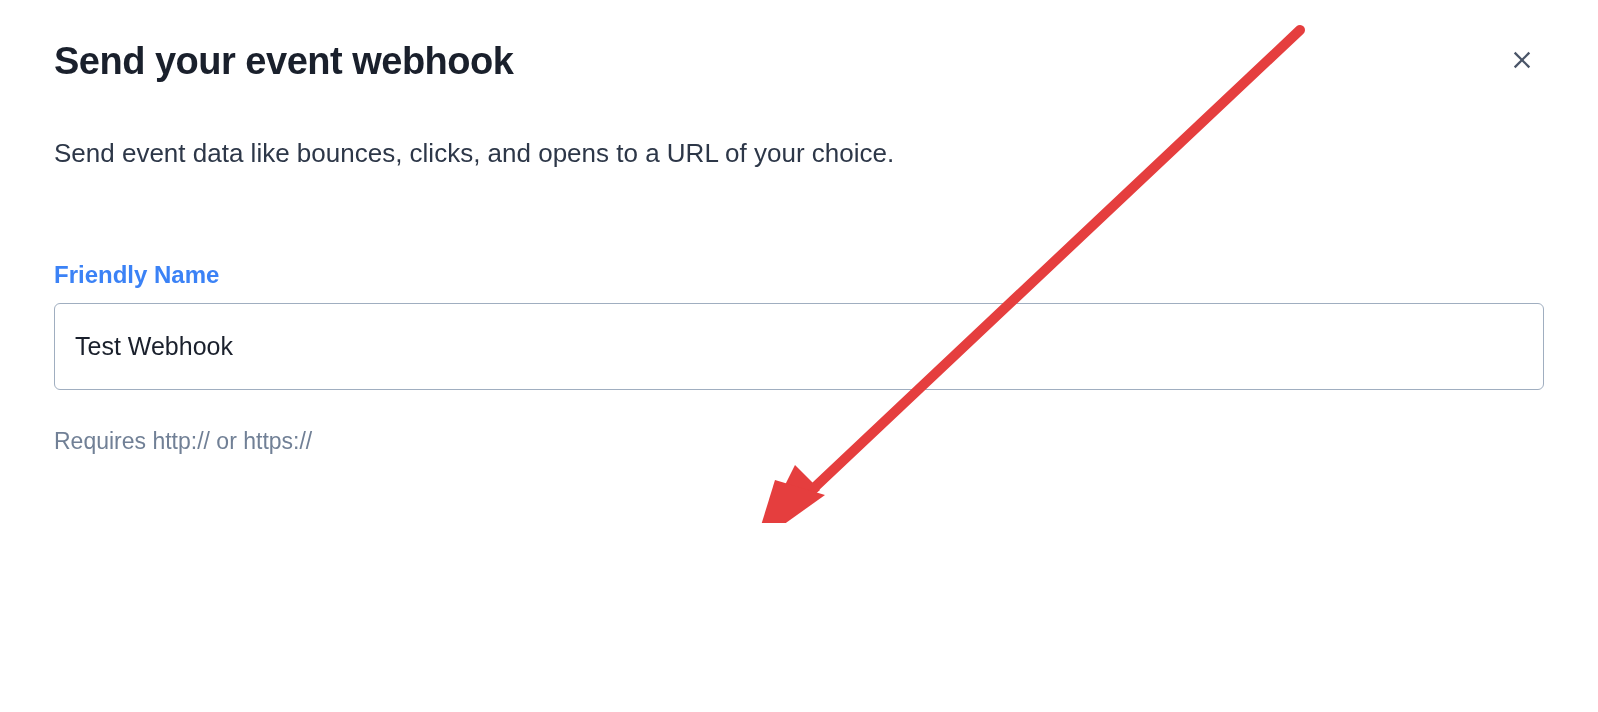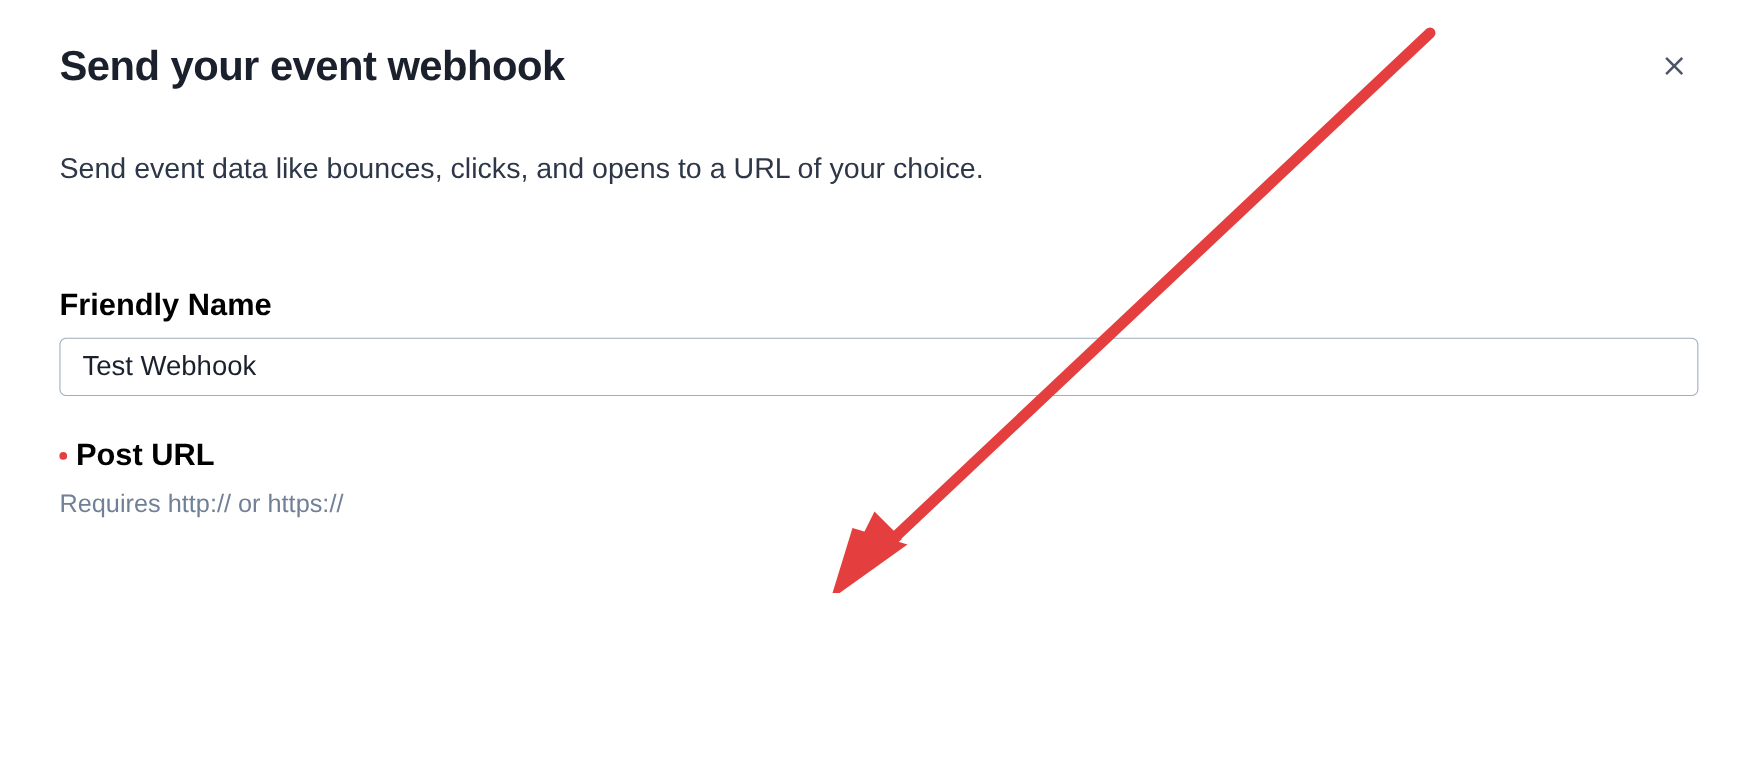--- a/index.html
+++ b/index.html
@@ -78,40 +78,40 @@
     height: 14px;
     stroke: #3182ce;
     stroke-width: 3;
     fill: none;
   }
   .toggle-label {
     font-size: 26px;
     color: #1a202c;
   }
   .field-label {
-    font-size: 28px;
+    font-size: 24px;
     font-weight: 600;
-    color: #000000;
+    color: #3b82f6;
     margin-bottom: 14px;
     display: flex;
     align-items: center;
     gap: 8px;
   }
   .required-dot {
     width: 7px;
     height: 7px;
     background: #e53e3e;
     border-radius: 50%;
     display: inline-block;
     flex-shrink: 0;
   }
   .text-input {
     width: 100%;
     font-size: 25px;
-    padding: 11px 20px;
+    padding: 28px 20px;
     border: 1px solid #a0aec0;
     border-radius: 6px;
     color: #1a202c;
     background: #fff;
     font-family: inherit;
     outline: none;
   }
   .text-input.focused {
     border: 1px solid #3182ce;
     box-shadow: 0 0 0 3px rgba(49,130,206,0.35);
@@ -150,24 +150,20 @@
 
   <p class="description">Send event data like bounces, clicks, and opens to a URL of your choice.</p>
 
 
   <div class="field-group">
     <div class="field-label">Friendly Name</div>
     <input type="text" class="text-input" value="Test Webhook" style="">
   </div>
 
   <div class="field-group">
-    <div class="field-label">
-      <span class="required-dot"></span>
-      <span>Post URL</span>
-    </div>
     <div class="helper-text">Requires http:// or https://</div>
   </div>
 
   <svg class="arrow-overlay" viewBox="0 0 600 550">
     <defs>
       <marker id="arrowhead" markerWidth="12" markerHeight="12" refX="3" refY="6" orient="auto">
         <polygon points="0 0, 12 6, 0 12" fill="#e53e3e"></polygon>
       </marker>
     </defs>
     <line x1="580" y1="10" x2="60" y2="500" stroke="#e53e3e" stroke-width="10" stroke-linecap="round"></line>

